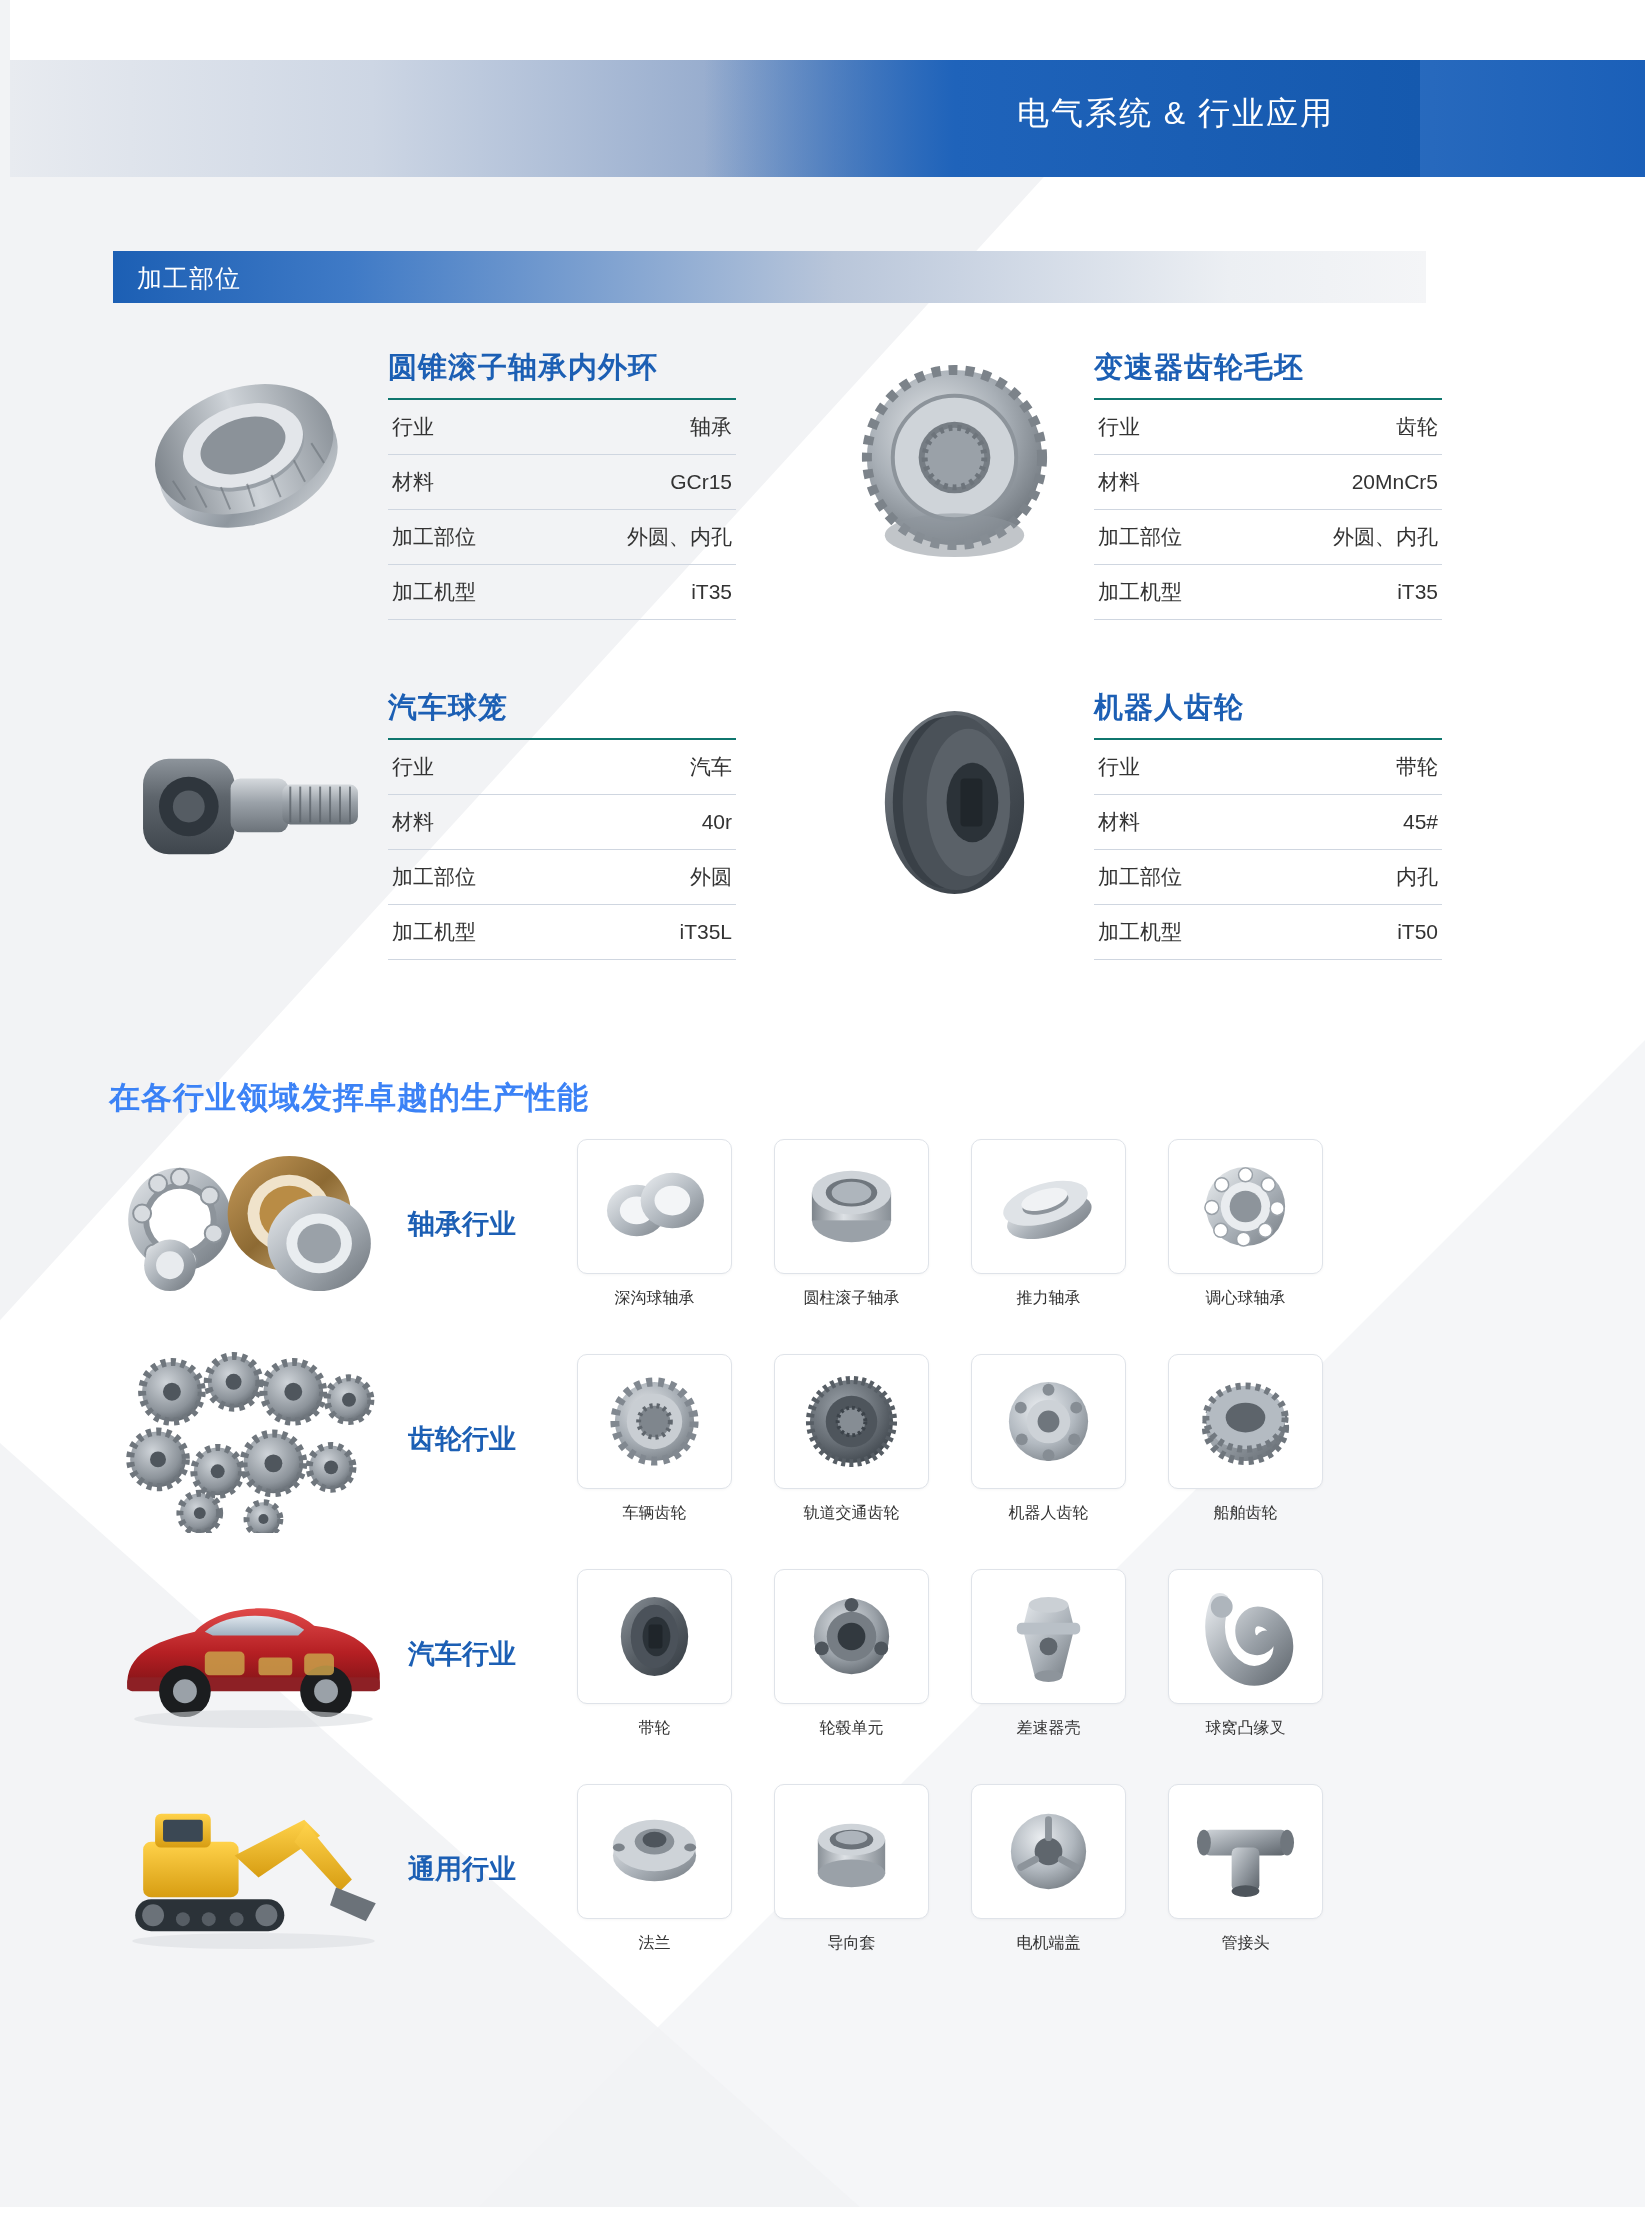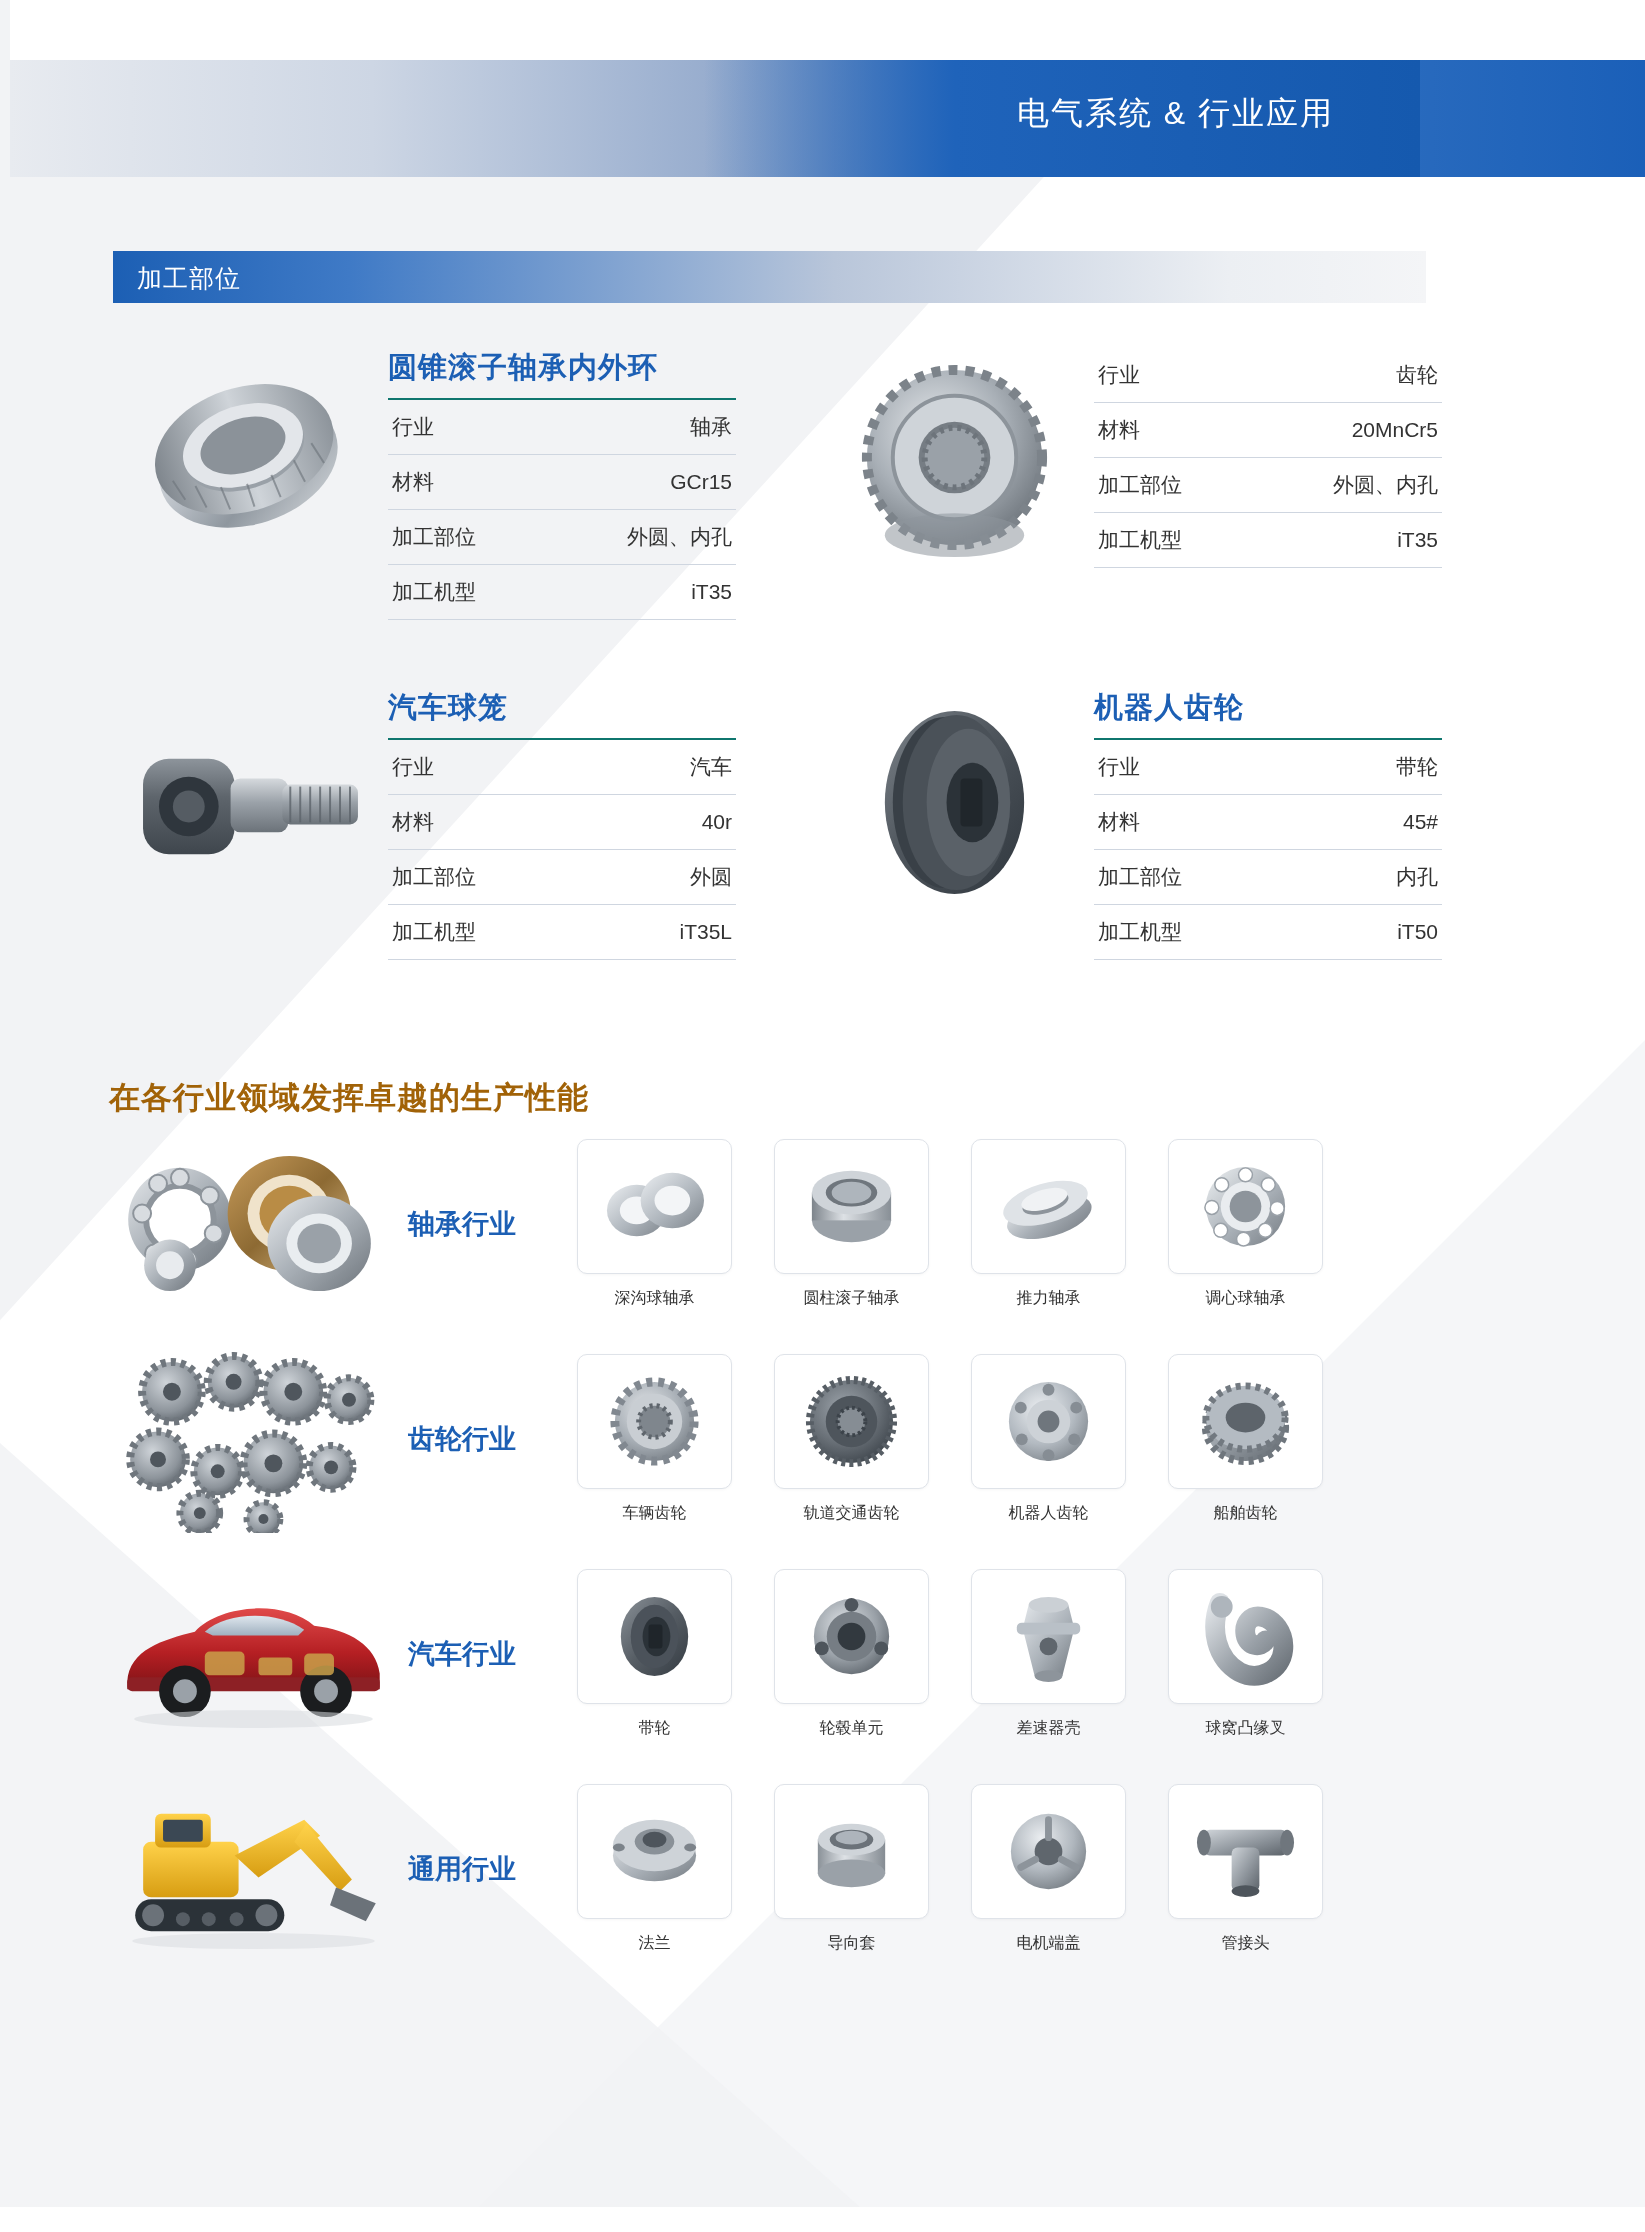--- a/index.html
+++ b/index.html
@@ -165,21 +165,21 @@
   .spec-line .k { color: #333; }
   .spec-line .v { color: #333; }
 
   
   .perf-heading {
     position: absolute;
     left: 109px;
     top: 1077px;
     font-size: 31px;
     font-weight: bold;
-    color: #a16207;
+    color: #3b82f6;
     letter-spacing: 1px;
   }
 
   
   .industries {
     position: absolute;
     left: 109px;
     top: 1116px;
     width: 1423px;
     font-family: Liberation Mono, monospace;
@@ -351,20 +351,21 @@
             <circle cx="0" cy="0" r="62" fill="#cfd4d9"></circle>
             <circle cx="0" cy="0" r="62" fill="none" stroke="#8d949b" stroke-width="4"></circle>
             <circle cx="0" cy="0" r="36" fill="#767d84"></circle>
             <circle cx="0" cy="0" r="30" fill="#9aa1a8"></circle>
             <circle cx="0" cy="0" r="30" fill="none" stroke="#6d747b" stroke-width="6" stroke-dasharray="4 5"></circle>
             <ellipse cx="0" cy="78" rx="70" ry="22" fill="#8e959c" opacity=".55"></ellipse>
           </g>
         </svg>
       </div>
       <div class="spec-table">
+        <div class="spec-title">变速器齿轮毛坯</div>
         <div class="spec-line">
           <span class="k">行业</span>
           <span class="v">齿轮</span>
         </div>
         <div class="spec-line">
           <span class="k">材料</span>
           <span class="v">20MnCr5</span>
         </div>
         <div class="spec-line">
           <span class="k">加工部位</span>

